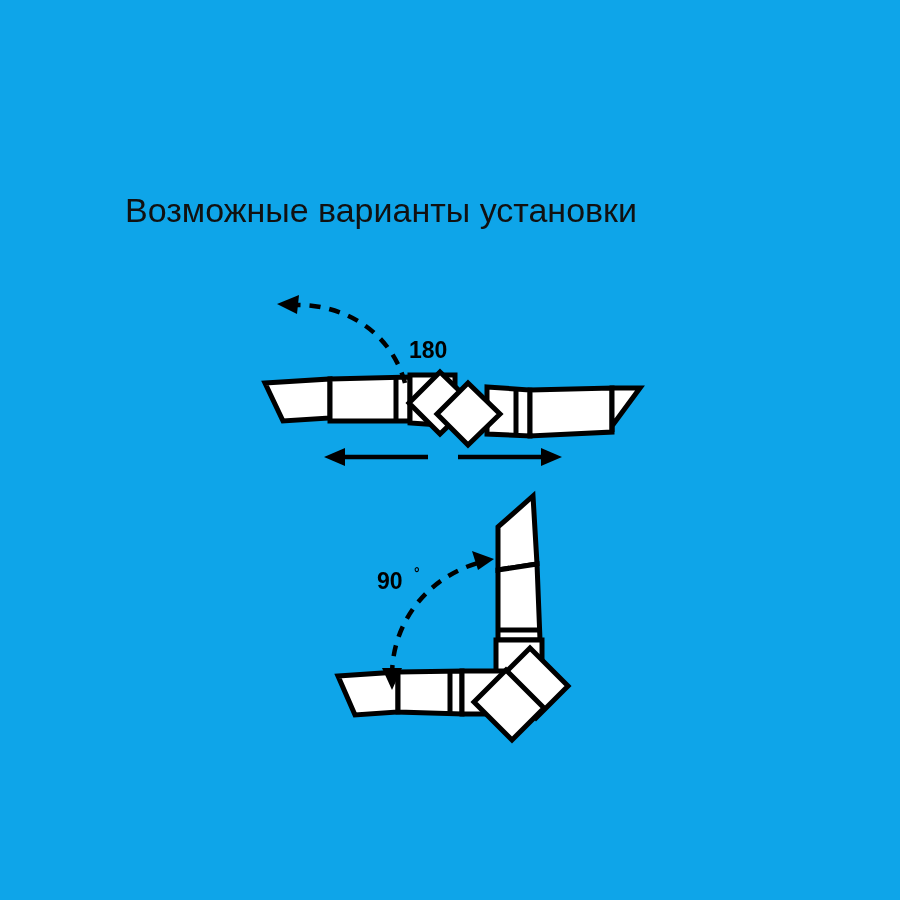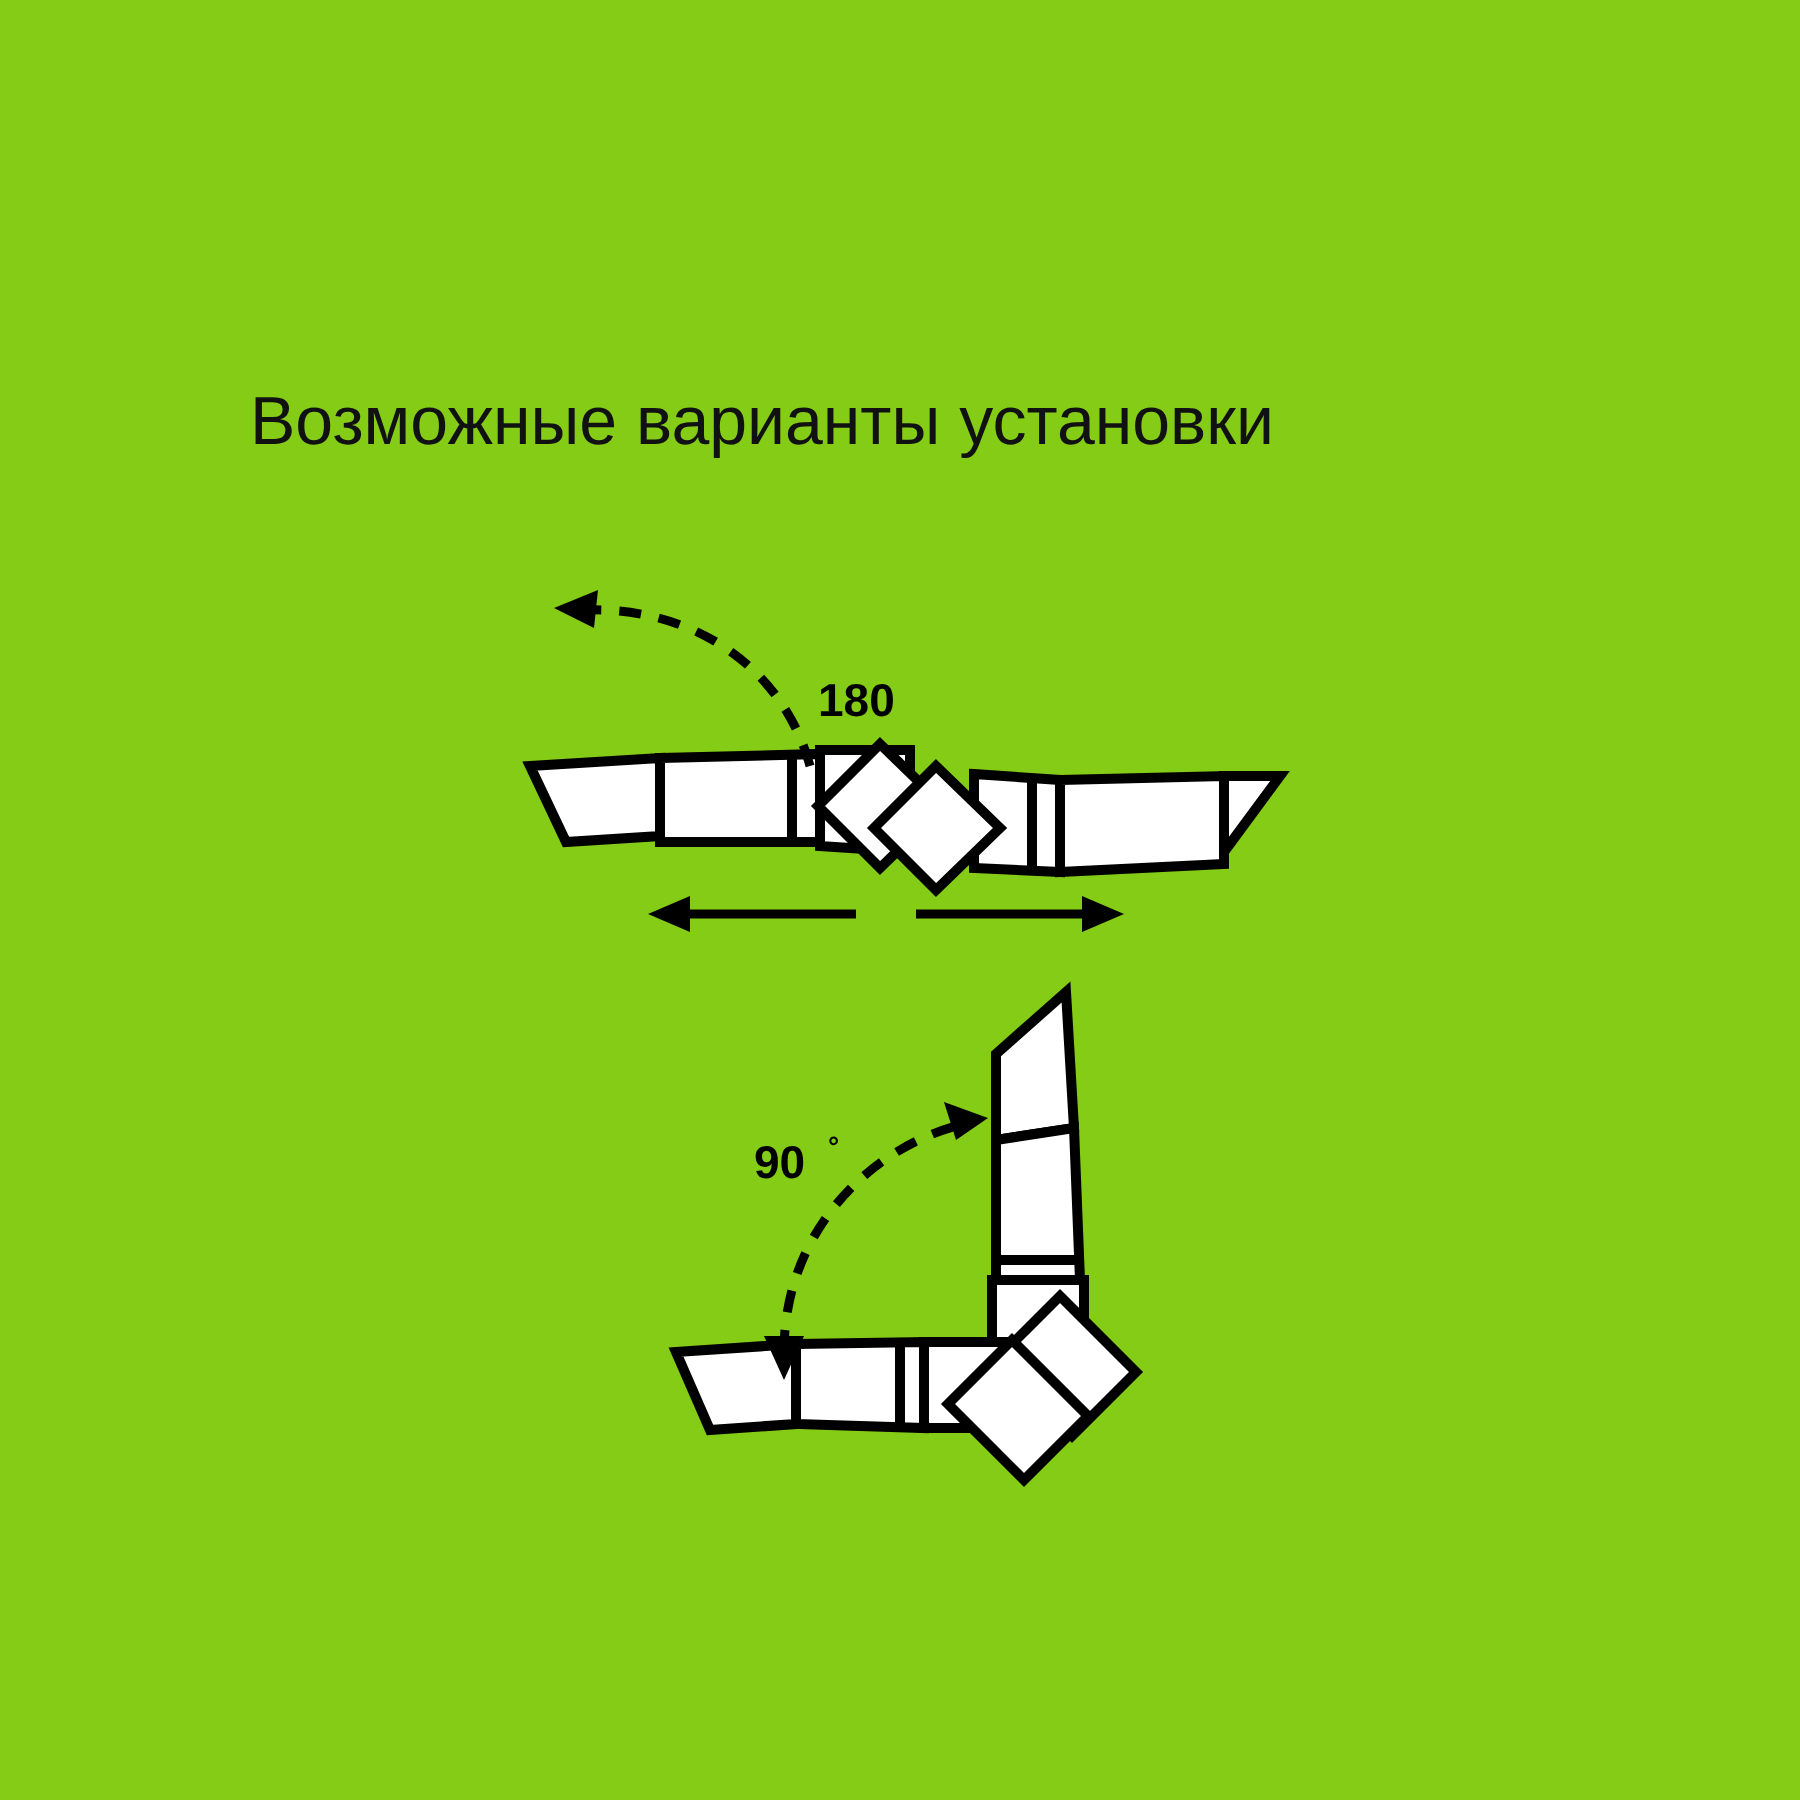--- a/index.html
+++ b/index.html
@@ -7,21 +7,21 @@
     padding: 0;
     background: #ffffff;
   }
   body {
     font-family: "Liberation Sans", sans-serif;
   }
   #page {
     position: relative;
     width: 900px;
     height: 900px;
-    background: #84cc16;
+    background: #0ea5e9;
     overflow: hidden;
   }
   #diagram-svg {
     position: absolute;
     left: 0;
     top: 0;
     width: 900px;
     height: 900px;
     display: block;
   }

